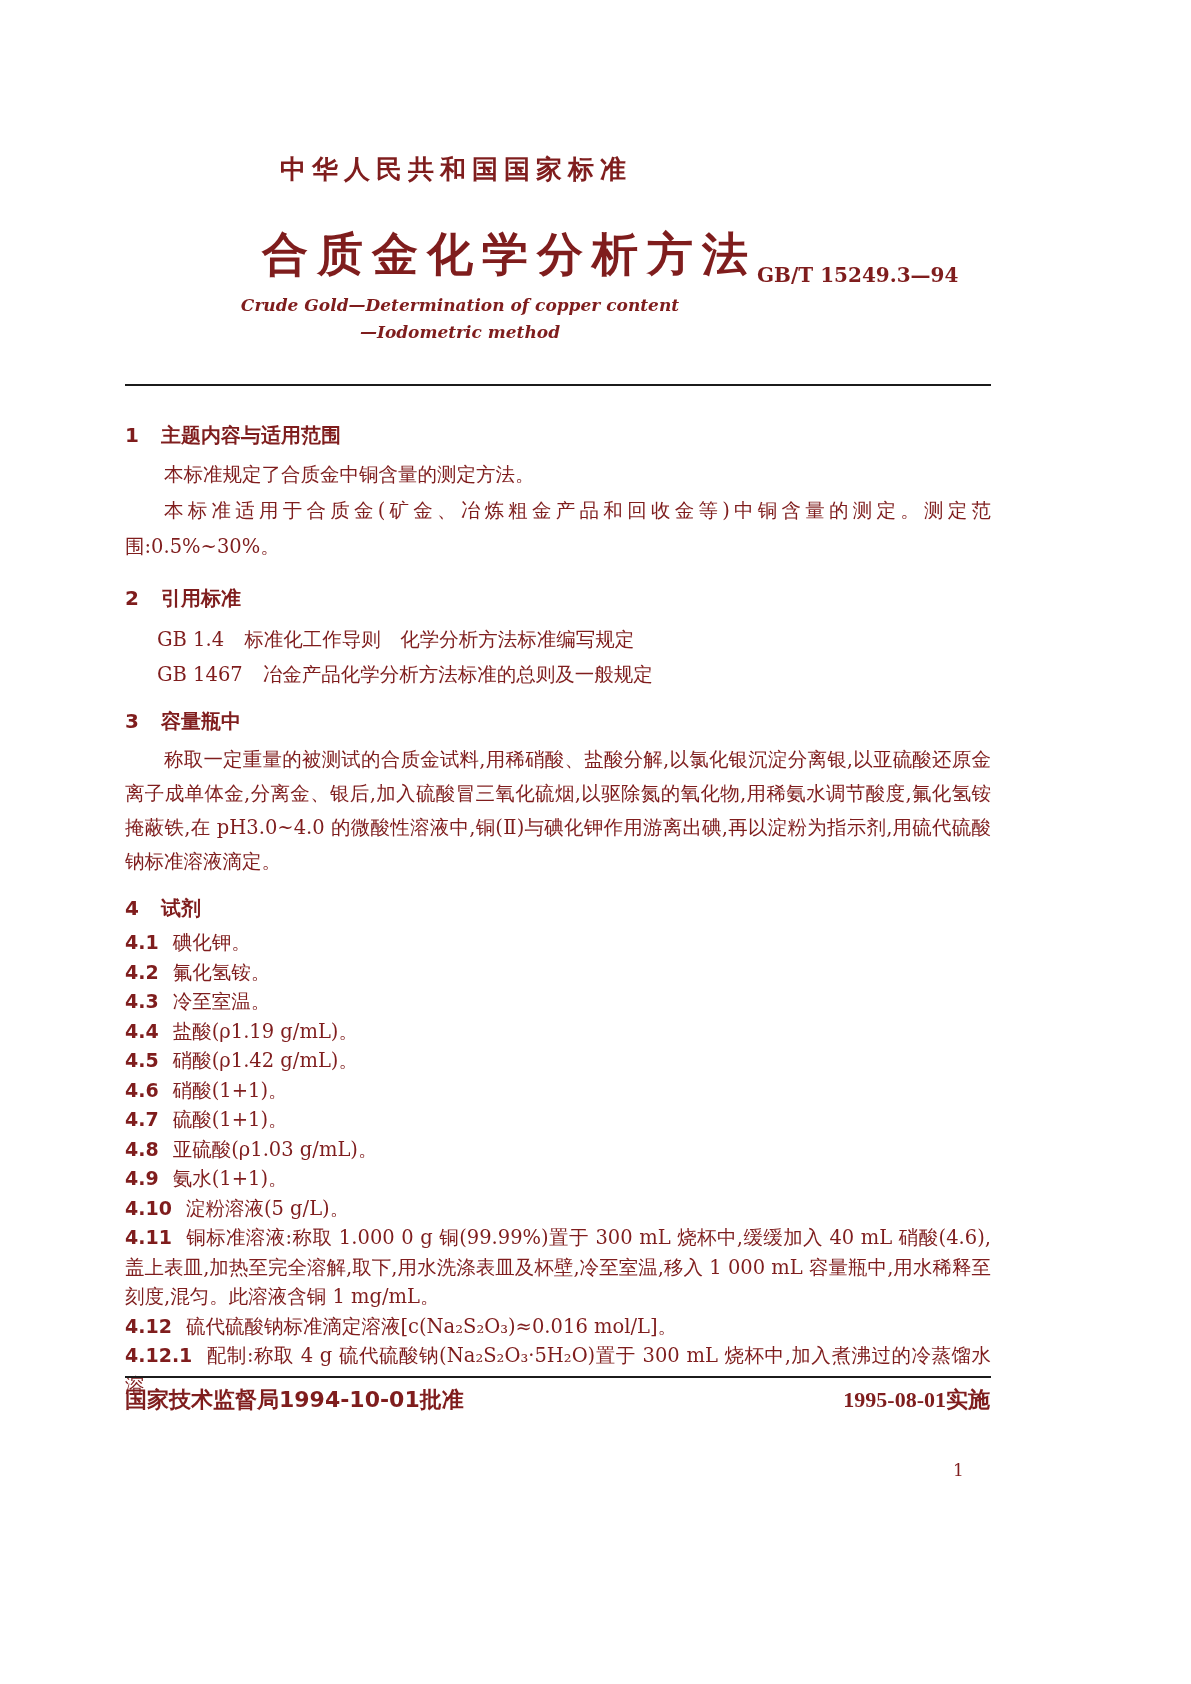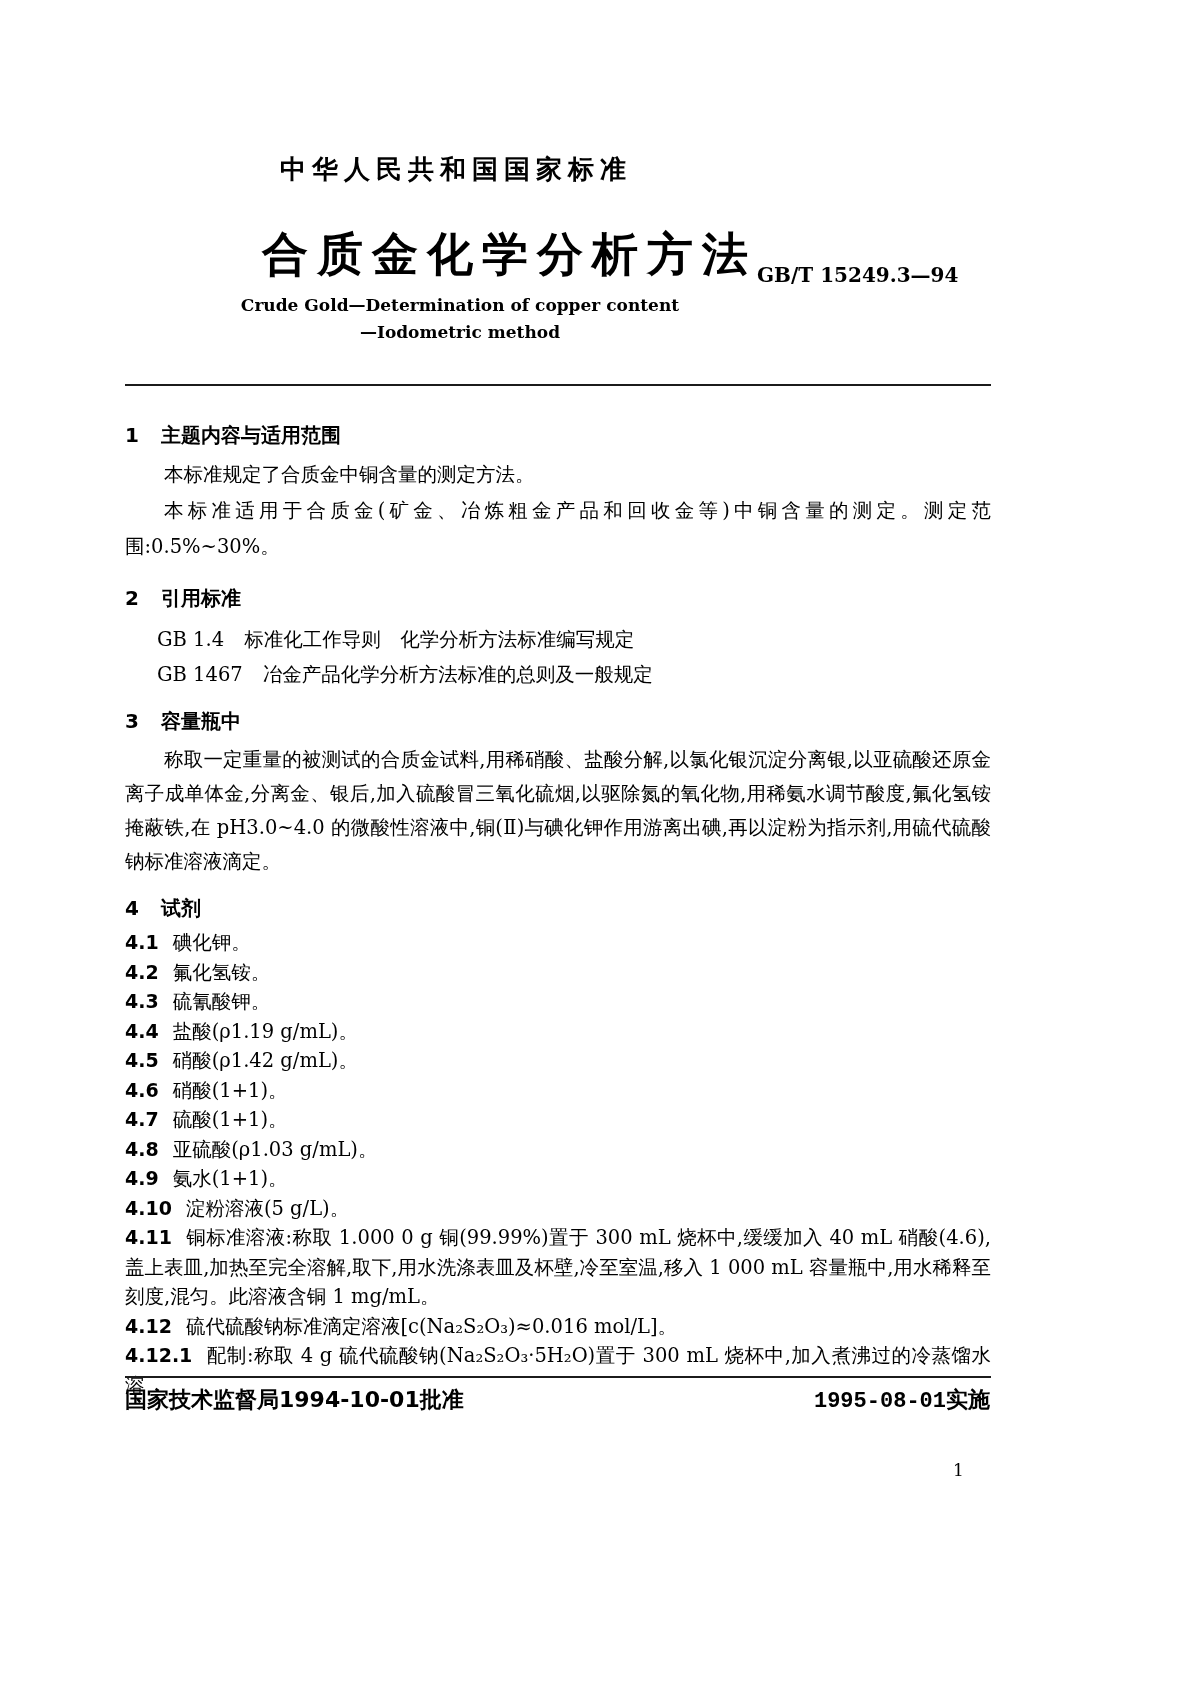--- a/index.html
+++ b/index.html
@@ -1,35 +1,35 @@
 <!DOCTYPE html>
 <html><head>
 <meta charset="utf-8">
 <style>
   html,body{margin:0;padding:0;}
   body{background:#ffffff;}
   p{margin:0;}
-  .page{position:relative;width:1191px;height:1684px;background:#ffffff;color:#000000;
+  .page{position:relative;width:1191px;height:1684px;background:#ffffff;color:#7f1d1d;
         font-family:"DejaVu Serif","Liberation Serif",serif;overflow:hidden;}
   .content{position:absolute;left:125px;top:0;width:866px;}
 
   .std-label{margin-top:152px;margin-left:155px;
              font-family:"DejaVu Sans","Liberation Sans",sans-serif;
              font-weight:700;font-size:26px;letter-spacing:6px;}
 
   .title-block{position:relative;margin-top:40px;}
   .title-cn{margin-left:137px;width:400px;
             font-family:"DejaVu Sans","Liberation Sans",sans-serif;
             font-weight:700;font-size:46px;line-height:55px;white-space:nowrap;}
   .title-line1{letter-spacing:9px;}
   .title-line2{letter-spacing:24px;}
   .std-code{position:absolute;left:632px;top:36px;font-weight:700;font-size:20px;}
 
   .title-en{width:670px;margin-top:10px;text-align:center;font-weight:700;
-            font-size:17px;line-height:27px;}
+            font-size:17px;line-height:27px;font-style:italic;}
 
   .header-rule{margin-top:38px;width:866px;height:0;border-top:2px solid #1b1b1b;}
 
   .sec-heading{font-family:"DejaVu Sans","Liberation Sans",sans-serif;
                font-weight:700;font-size:20px;line-height:27px;}
   .sec-num{margin-right:22px;}
   .mt36{margin-top:36px;}
   .mt20{margin-top:20px;}
   .mt16{margin-top:16px;}
 
@@ -47,21 +47,21 @@
   .item{font-size:19.5px;line-height:29.5px;text-align:justify;}
   .item-num{font-family:"DejaVu Sans","Liberation Sans",sans-serif;
             font-weight:700;font-size:19px;margin-right:14px;}
 
   .footer-rule{position:absolute;left:125px;top:1376px;width:866px;height:0;
                border-top:2px solid #1b1b1b;}
   .footer-left{position:absolute;left:125px;top:1385px;
                font-family:"DejaVu Sans","Liberation Sans",sans-serif;
                font-weight:700;font-size:22px;}
   .footer-right{position:absolute;right:201px;top:1385px;
-                font-family:Liberation Mono, monospace;
+                font-family:Liberation Serif, serif;
                 font-weight:700;font-size:22px;}
   .page-number{position:absolute;left:953px;top:1460px;font-size:17px;}
 </style>
 </head>
 <body>
 
 <div class="page">
   <div class="content">
 
     <div class="std-label">中华人民共和国国家标准</div>
@@ -109,21 +109,21 @@
       <span class="sec-num">4</span><span>试剂</span>
     </div>
     <div class="items">
       <p class="item">
         <span class="item-num">4.1</span><span>碘化钾。</span>
       </p>
       <p class="item">
         <span class="item-num">4.2</span><span>氟化氢铵。</span>
       </p>
       <p class="item">
-        <span class="item-num">4.3</span><span>硫氰酸钾。</span>
+        <span class="item-num">4.3</span><span>冷至室温。</span>
       </p>
       <p class="item">
         <span class="item-num">4.4</span><span>盐酸(ρ1.19 g/mL)。</span>
       </p>
       <p class="item">
         <span class="item-num">4.5</span><span>硝酸(ρ1.42 g/mL)。</span>
       </p>
       <p class="item">
         <span class="item-num">4.6</span><span>硝酸(1+1)。</span>
       </p>

